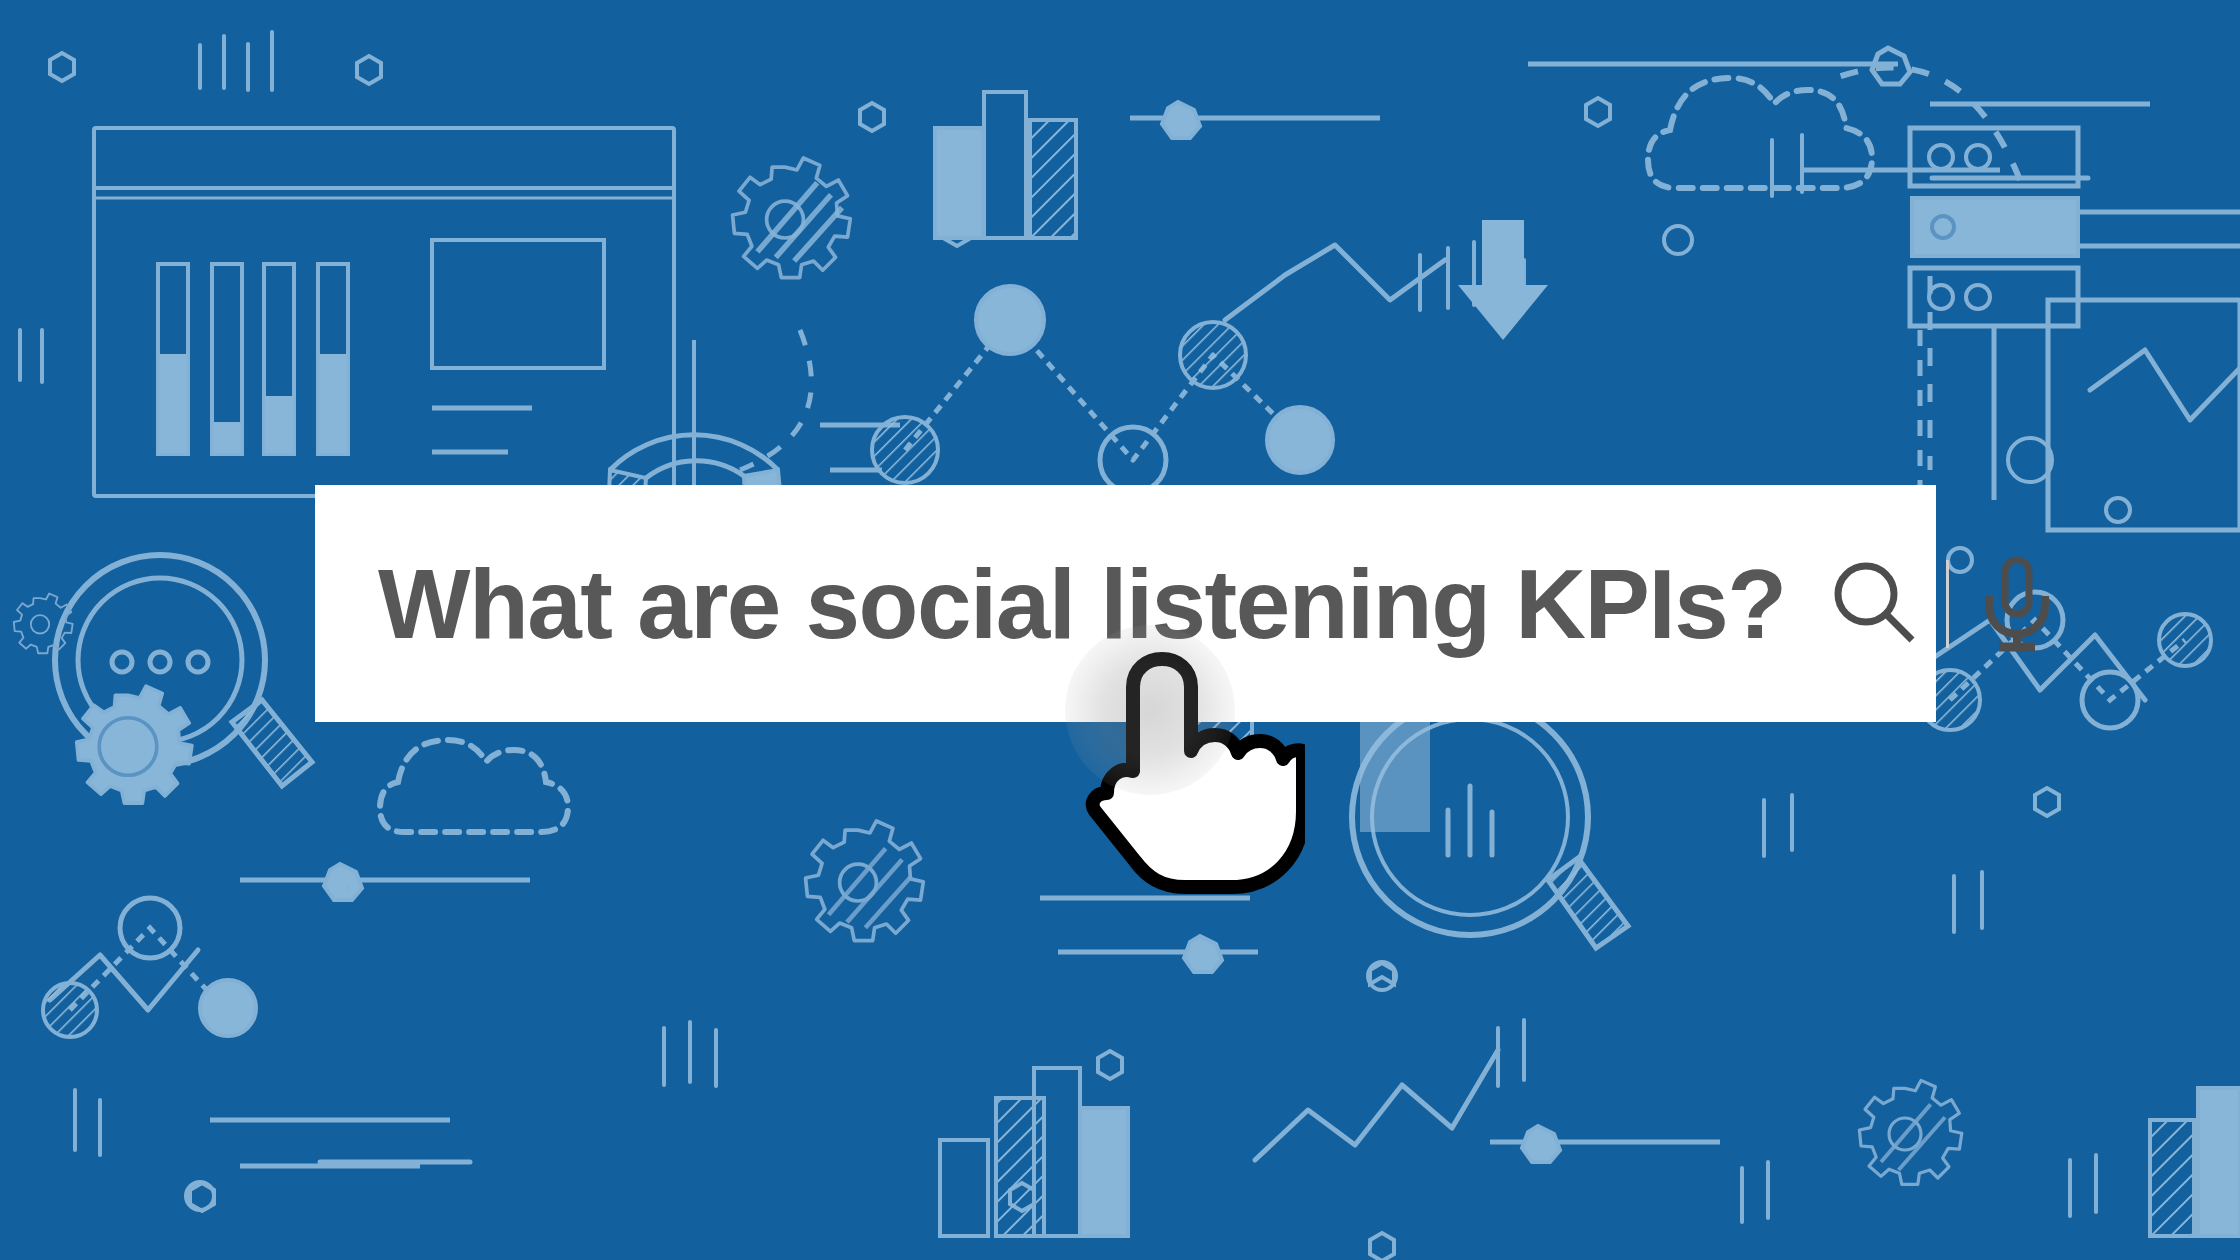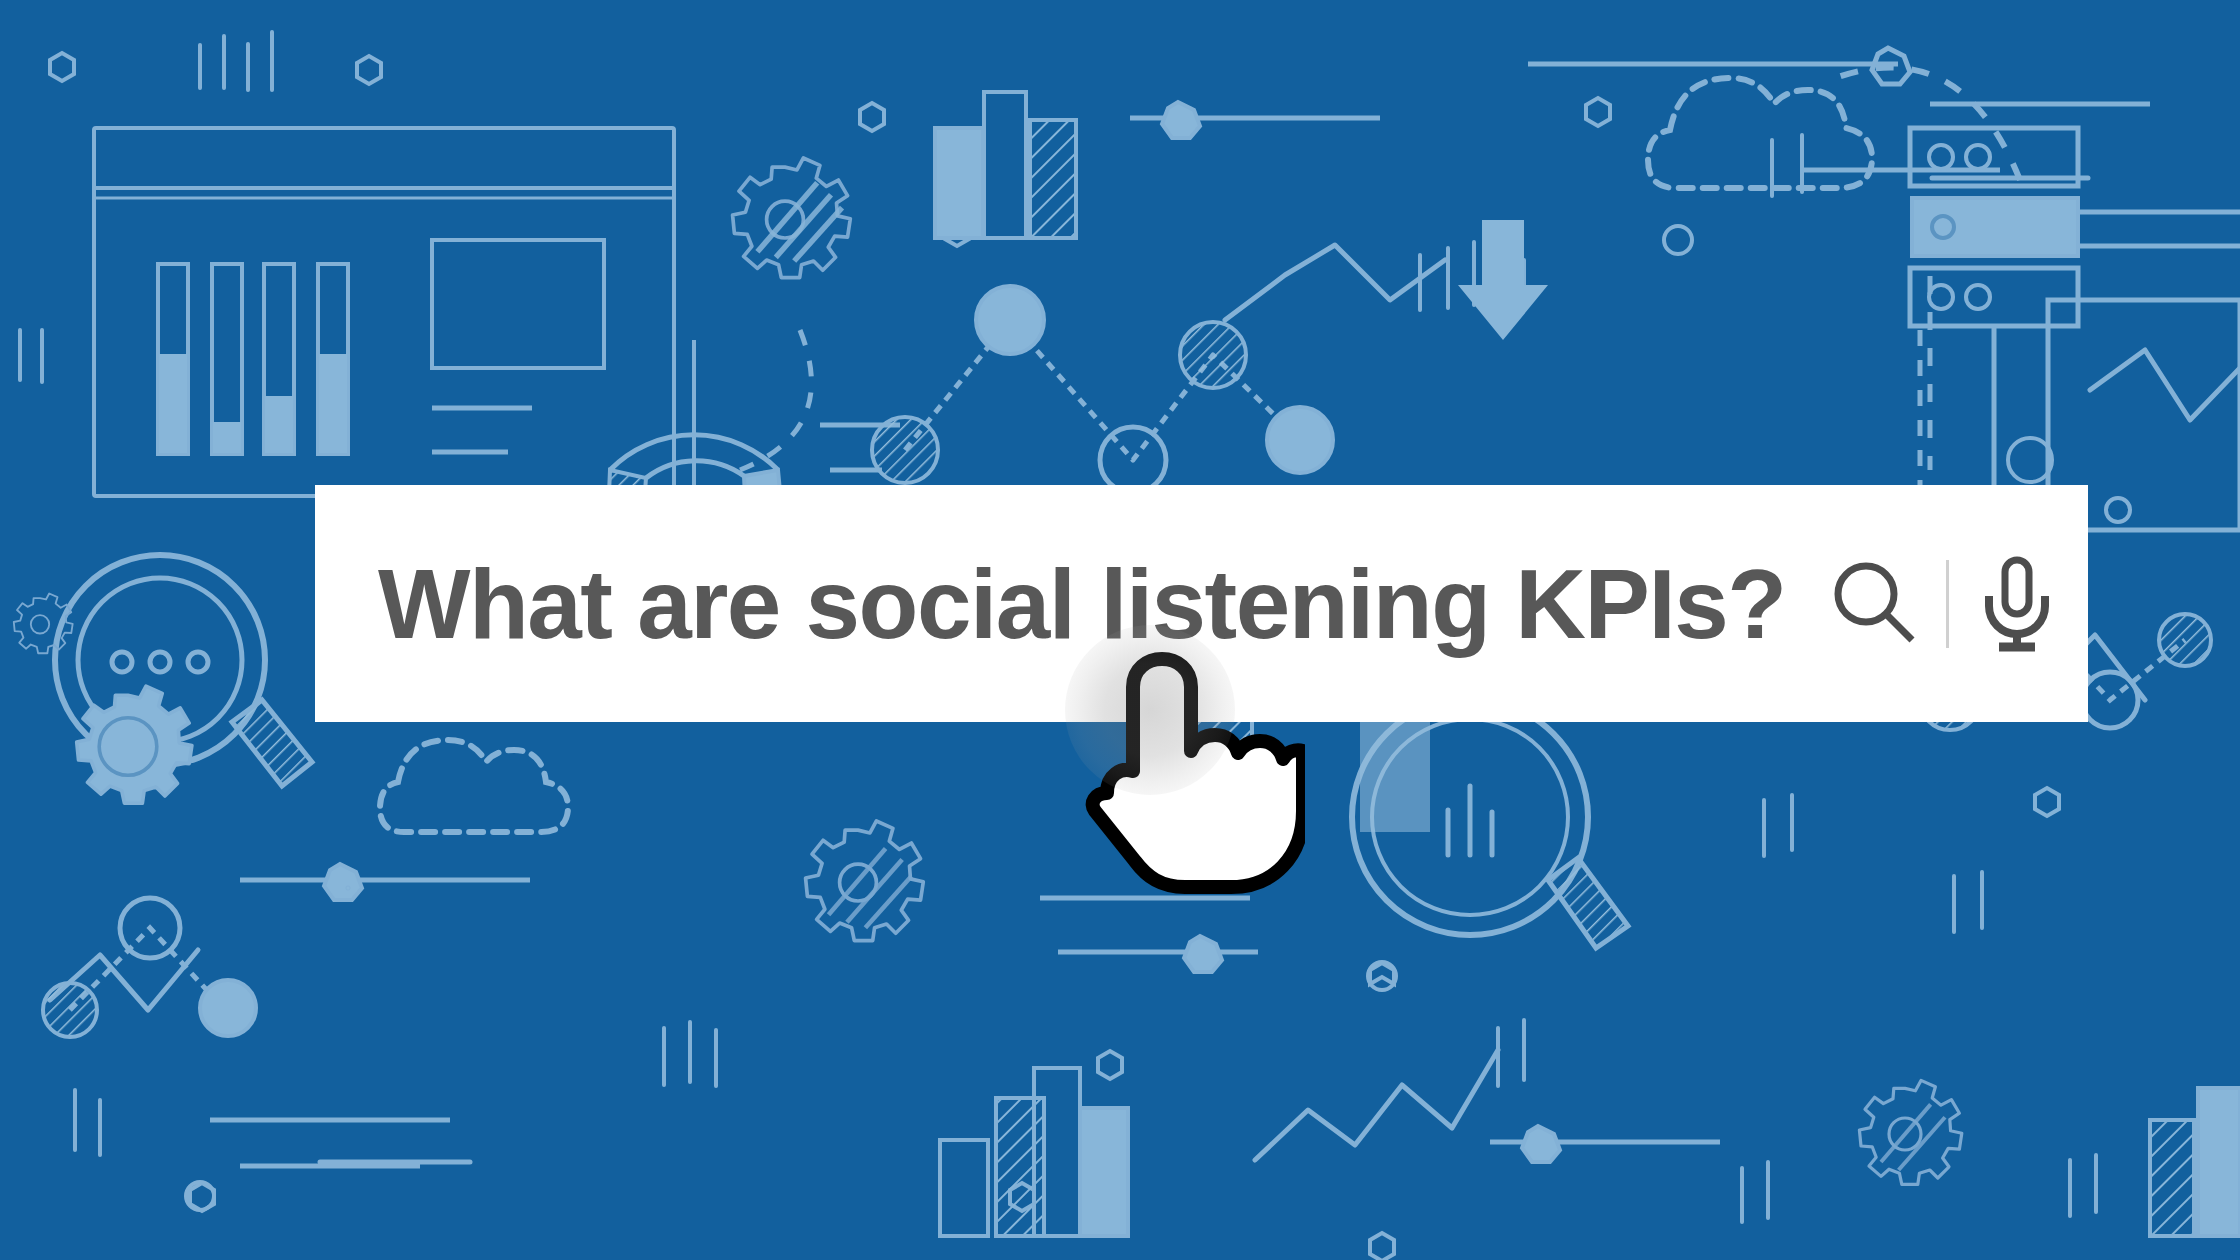--- a/index.html
+++ b/index.html
@@ -27,21 +27,21 @@
     width: 2240px;
     height: 1260px;
     pointer-events: none;
   }
 
   
   #search-bar {
     position: absolute;
     left: 315px;
     top: 485px;
-    width: 1773px;
+    width: 1621px;
     height: 237px;
     background: #ffffff;
     display: flex;
     align-items: center;
     padding: 0 60px 0 63px;
     z-index: 40;
   }
 
   #search-query {
     flex: 0 0 auto;

